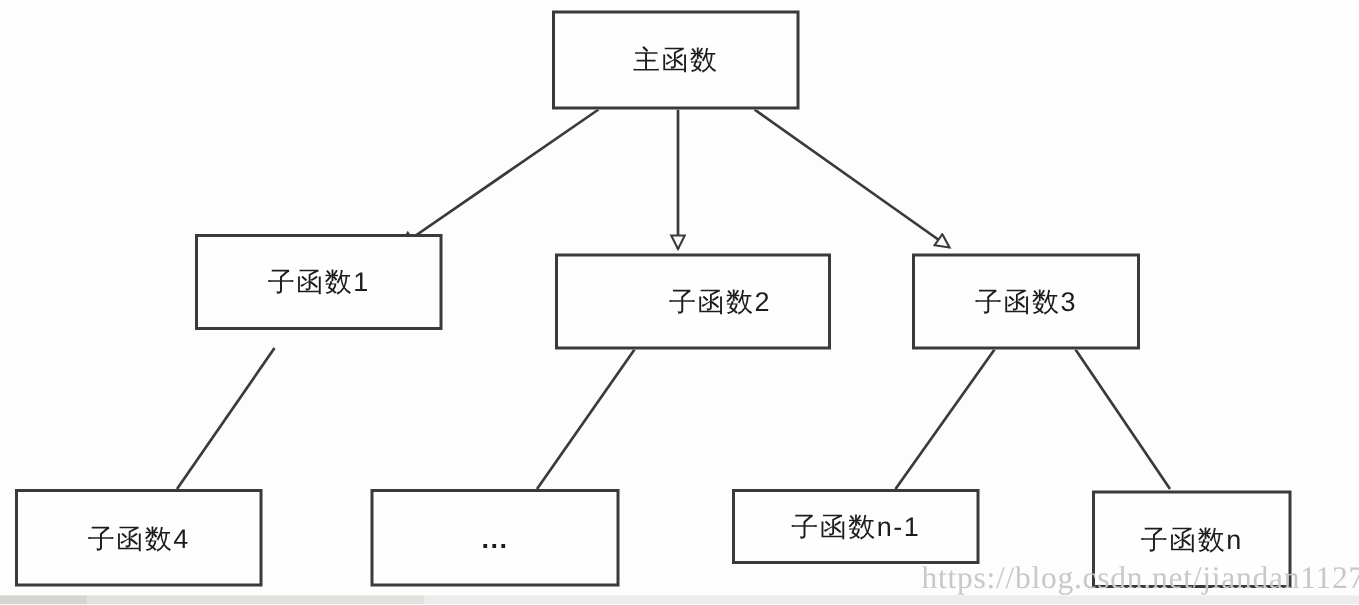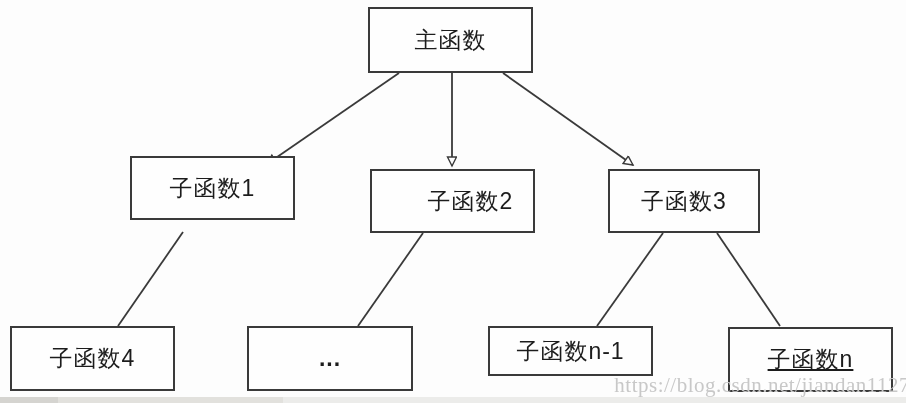--- a/index.html
+++ b/index.html
@@ -23,21 +23,21 @@
   }
   .node {
     position: absolute;
     box-sizing: border-box;
     border: 2px solid #3a3a3a;
     background: #fefefe;
     display: flex;
     align-items: center;
     justify-content: center;
     color: #1c1c1c;
-    font-size: 23px;
+    font-size: 18px;
     letter-spacing: 1px;
   }
   .node .node-label { line-height: 1; }
   .node.bold-label .node-label { font-weight: bold; }
   #watermark {
     position: absolute;
     right: -4px;
     bottom: 5px;
     font-family: "Liberation Serif", "DejaVu Serif", serif;
     font-size: 21px;
@@ -83,36 +83,36 @@
       </g>
   </svg>
 
   <div id="nodes">
       <div class="node" style="left: 368px; top: 7px; width: 165px; height: 66px;">
         <span class="node-label">主函数</span>
       </div>
       <div class="node" style="left: 130px; top: 156px; width: 165px; height: 64px; align-items: center;">
         <span class="node-label">子函数1</span>
       </div>
-      <div class="node" style="left: 370px; top: 169px; width: 165px; height: 64px; padding-left: 36px;">
+      <div class="node" style="left: 370px; top: 169px; width: 184px; height: 64px; padding-left: 36px;">
         <span class="node-label">子函数2</span>
       </div>
       <div class="node" style="left: 608px; top: 169px; width: 152px; height: 64px;">
         <span class="node-label">子函数3</span>
       </div>
       <div class="node" style="left: 10px; top: 326px; width: 165px; height: 65px;">
         <span class="node-label">子函数4</span>
       </div>
       <div class="node bold-label" style="left: 247px; top: 326px; width: 166px; height: 65px;">
         <span class="node-label">...</span>
       </div>
       <div class="node" style="left: 488px; top: 326px; width: 165px; height: 50px;">
         <span class="node-label">子函数n-1</span>
       </div>
-      <div class="node" style="left: 728px; top: 327px; width: 165px; height: 65px; text-decoration: underline;">
+      <div class="node" style="left: 728px; top: 327px; width: 133px; height: 65px;">
         <span class="node-label">子函数n</span>
       </div>
     </div>
 
   <div id="watermark">https://blog.csdn.net/jiandan1127</div>
 
   <div id="bottom-bar">
     <span class="seg1"></span>
     <span class="seg2"></span>
   </div>

